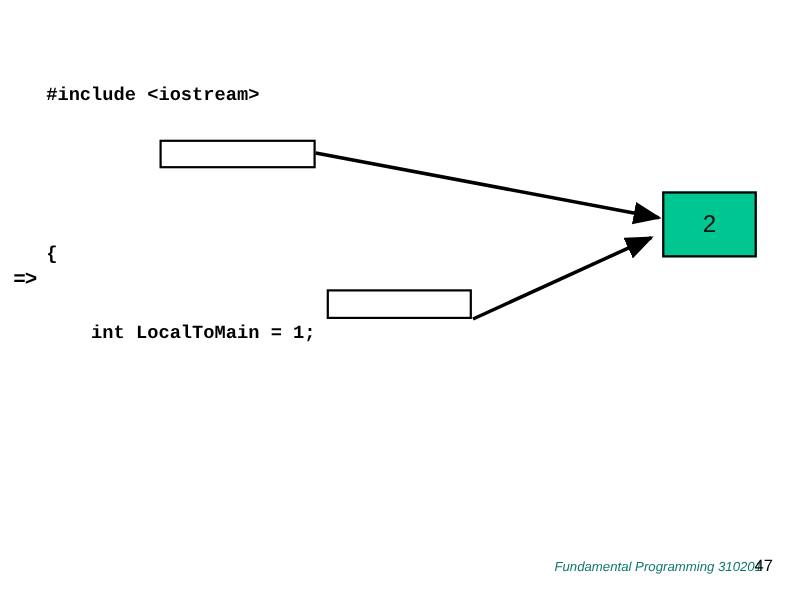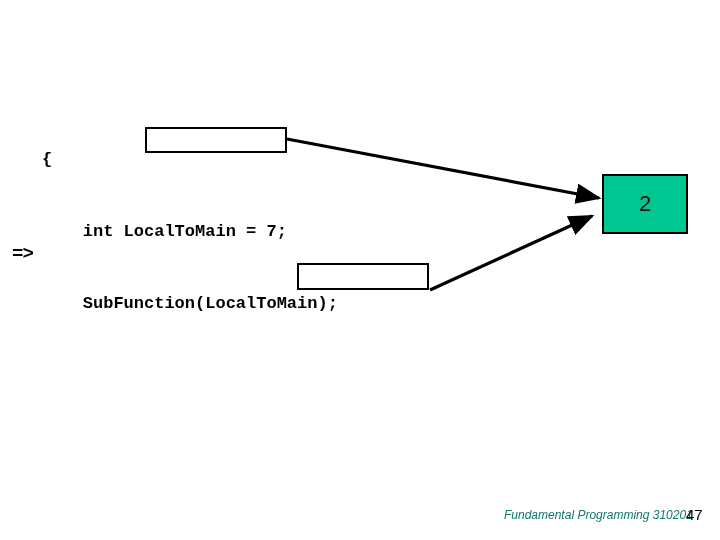--- a/index.html
+++ b/index.html
@@ -118,24 +118,24 @@
     font-size: 15px;
     color: #000000;
   }
 </style>
 </head>
 <body>
 
 <div id="slide">
 
   <div class="code-block">
+    <div class="code-line">#include &lt;iostream&gt;</div>
     <div class="code-line blank"></div>
     <div class="code-line">{</div>
-    <div class="code-line">    int LocalToMain = 7;</div>
-    <div class="code-line">    SubFunction(LocalToMain);</div>
+    <div class="code-line">    int LocalToMain = 1;</div>
     
     
     
     
     
     
     
     
   </div>
 

